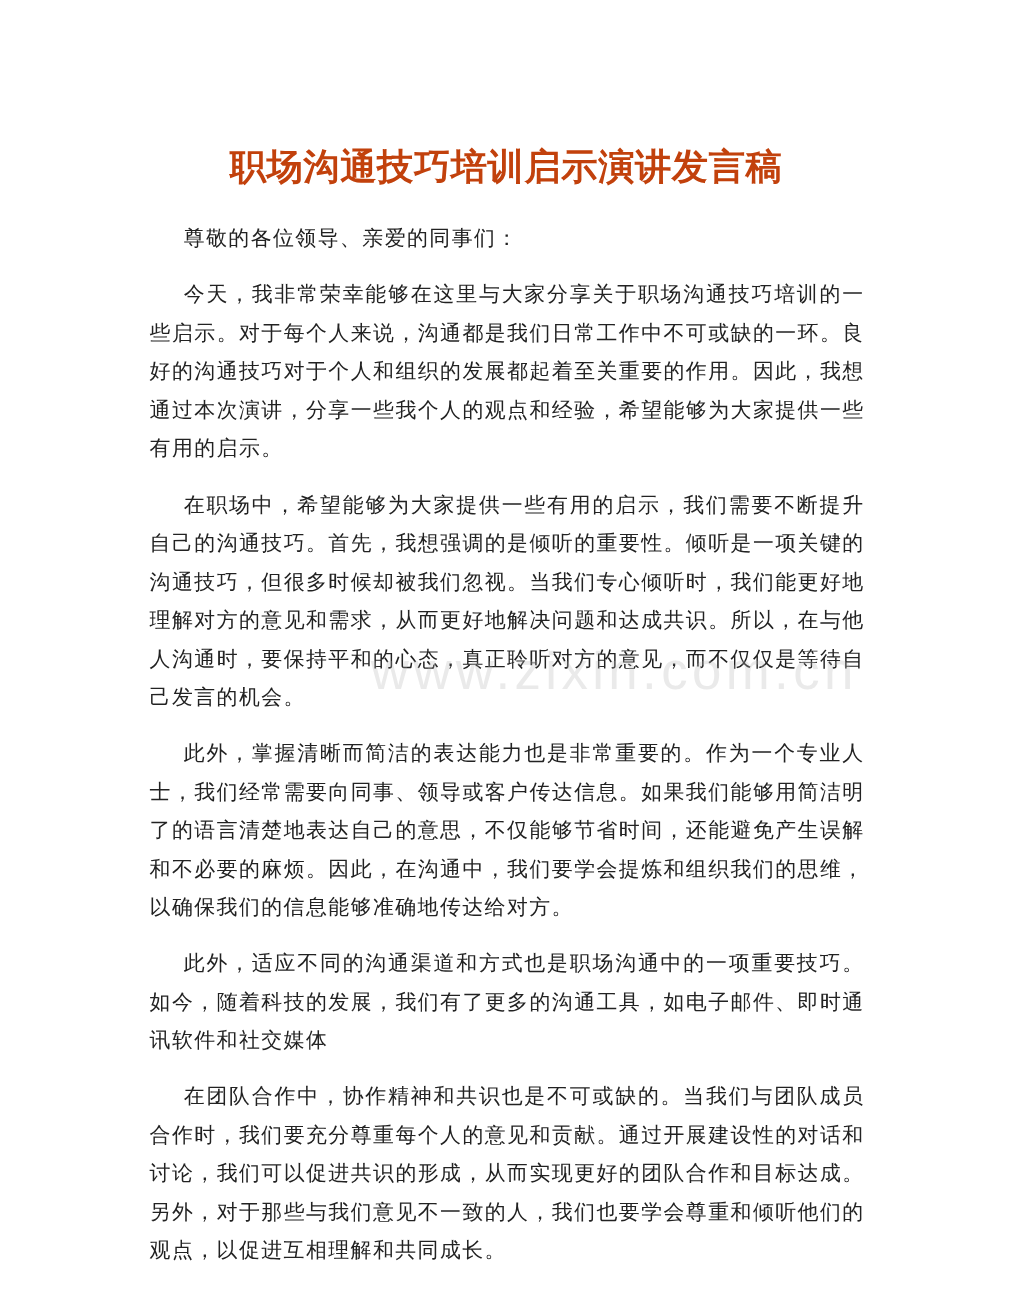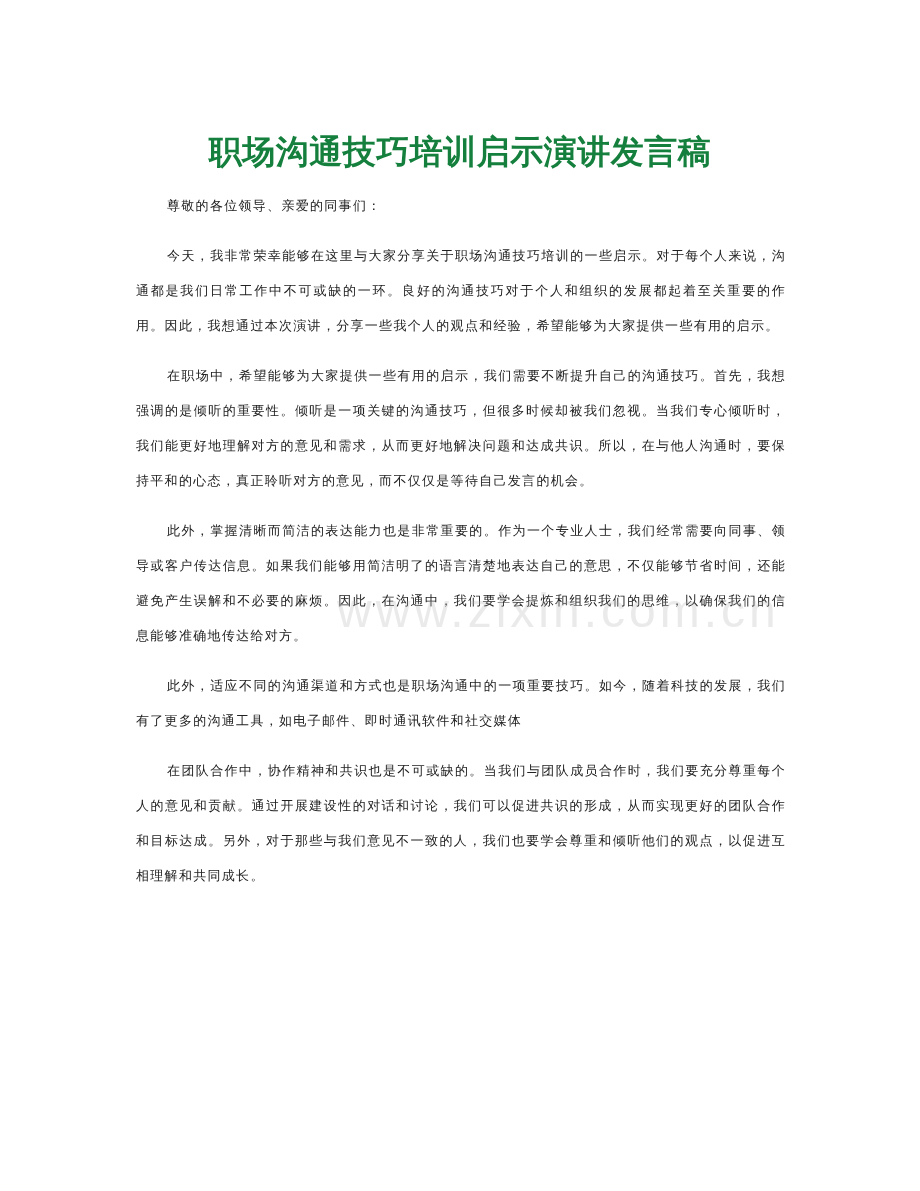--- a/index.html
+++ b/index.html
@@ -25,32 +25,32 @@
     .title {
       position: absolute;
       left: 0;
       top: 108px;
       width: 920px;
       text-align: center;
       font-family: "DejaVu Sans", "Liberation Sans", sans-serif;
       font-weight: bold;
       font-size: 33px;
       line-height: 44px;
-      color: #15803d;
+      color: #c2410c;
       letter-spacing: 0.5px;
     }
     .body {
       position: absolute;
       left: 136px;
       top: 184px;
       width: 650px;
     }
     .para {
-      margin: 4px 0 15px 0;
-      font-size: 13px;
+      margin: 16px 0 15px 0;
+      font-size: 19px;
       line-height: 35px;
       text-indent: 31px;
       text-align: justify;
       color: #222;
       letter-spacing: 1.3px;
     }
     .para.salutation { margin-bottom: 15px; }
     .watermark {
       position: absolute;
       left: 337px;

